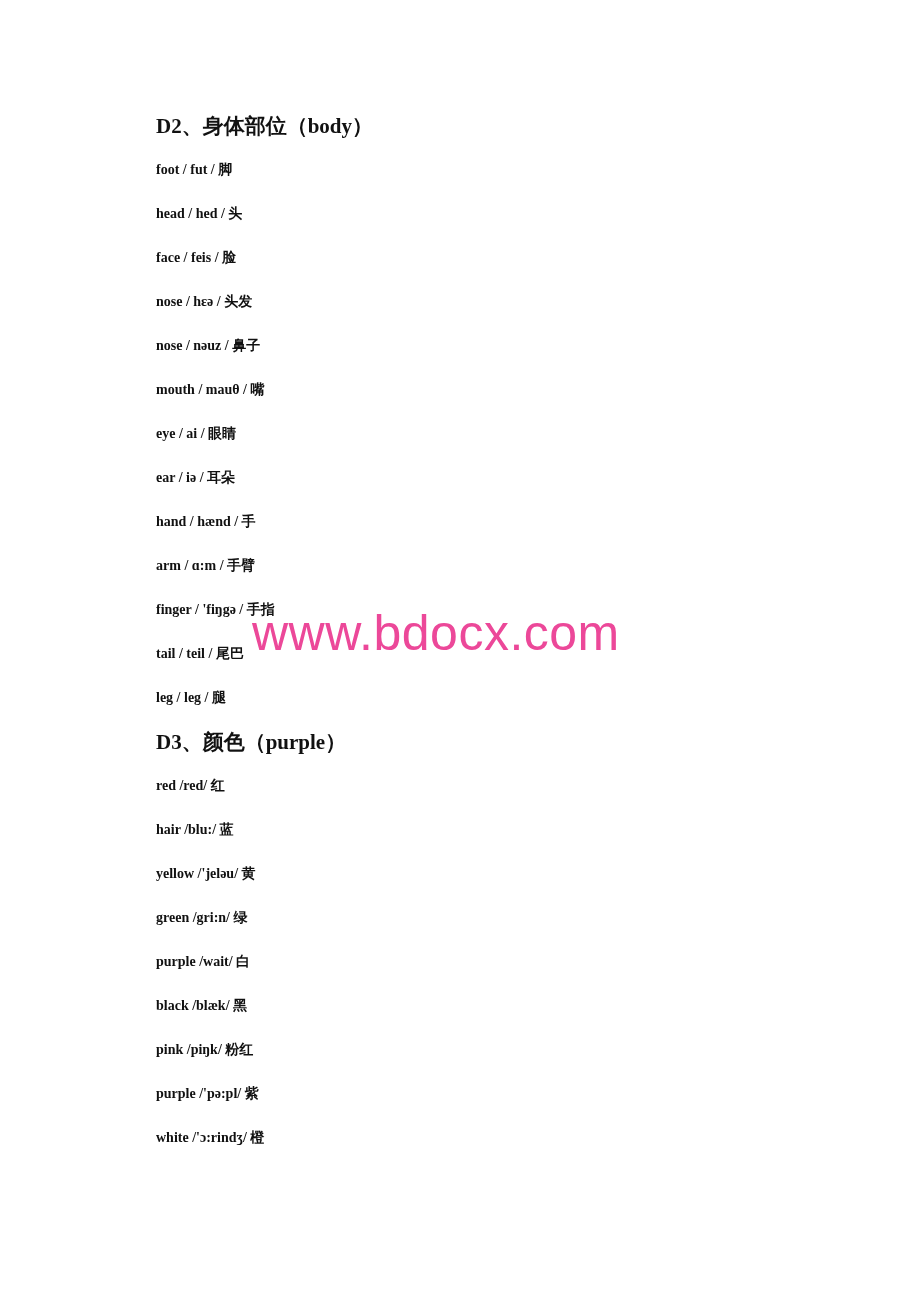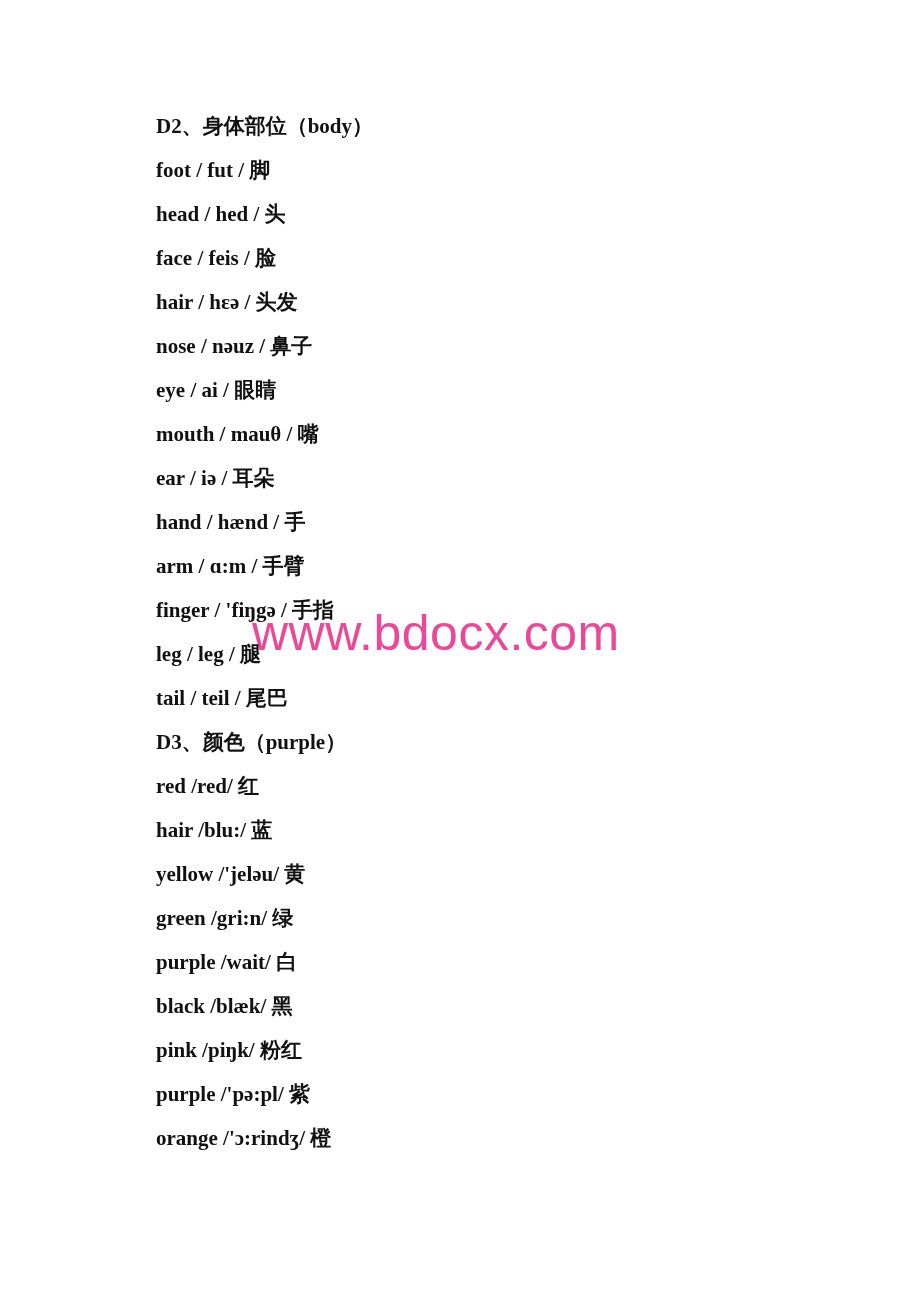--- a/index.html
+++ b/index.html
@@ -32,21 +32,21 @@
   }
   .content {
     position: absolute;
     left: 156px;
     top: 104px;
     right: 40px;
     z-index: 1;
     font-weight: bold;
   }
   .line {
-    font-size: 21px;
+    font-size: 14px;
     line-height: 44px;
     height: 44px;
     white-space: nowrap;
     color: #111111;
   }
   .line.heading {
     font-size: 21px;
   }
 </style>
 </head>
@@ -55,36 +55,36 @@
 <div class="page">
 
   <div class="watermark">www.bdocx.com</div>
 
   <div class="content">
 
     <div class="line heading">D2、身体部位（body）</div>
     <div class="line">foot / fut / 脚</div>
     <div class="line">head / hed / 头</div>
     <div class="line">face / feis / 脸</div>
-    <div class="line">hair / hɛə / 头发</div>
+    <div class="line">nose / hɛə / 头发</div>
     <div class="line">nose / nəuz / 鼻子</div>
+    <div class="line">mouth / mauθ / 嘴</div>
     <div class="line">eye / ai / 眼睛</div>
-    <div class="line">mouth / mauθ / 嘴</div>
     <div class="line">ear / iə / 耳朵</div>
     <div class="line">hand / hænd / 手</div>
     <div class="line">arm / ɑ:m / 手臂</div>
     <div class="line">finger / 'fiŋgə / 手指</div>
+    <div class="line">tail / teil / 尾巴</div>
     <div class="line">leg / leg / 腿</div>
-    <div class="line">tail / teil / 尾巴</div>
 
     <div class="line heading">D3、颜色（purple）</div>
     <div class="line">red /red/ 红</div>
     <div class="line">hair /blu:/ 蓝</div>
     <div class="line">yellow /'jeləu/ 黄</div>
     <div class="line">green /gri:n/ 绿</div>
     <div class="line">purple /wait/ 白</div>
     <div class="line">black /blæk/ 黑</div>
     <div class="line">pink /piŋk/ 粉红</div>
     <div class="line">purple /'pə:pl/ 紫</div>
-    <div class="line">orange /'ɔ:rindʒ/ 橙</div>
+    <div class="line">white /'ɔ:rindʒ/ 橙</div>
 
   </div>
 </div>
 
 </body></html>

